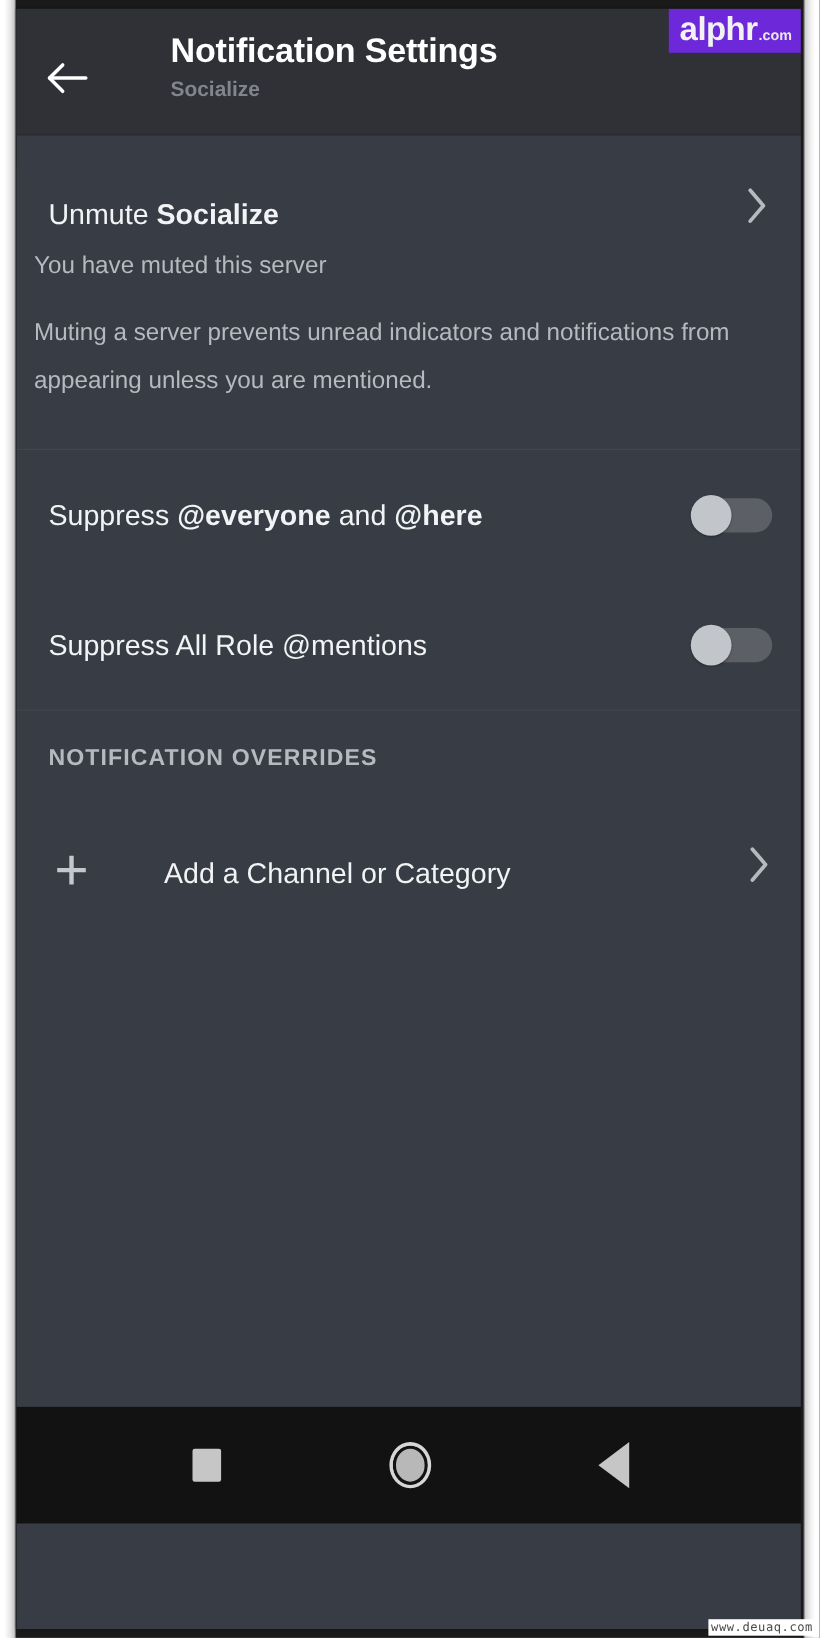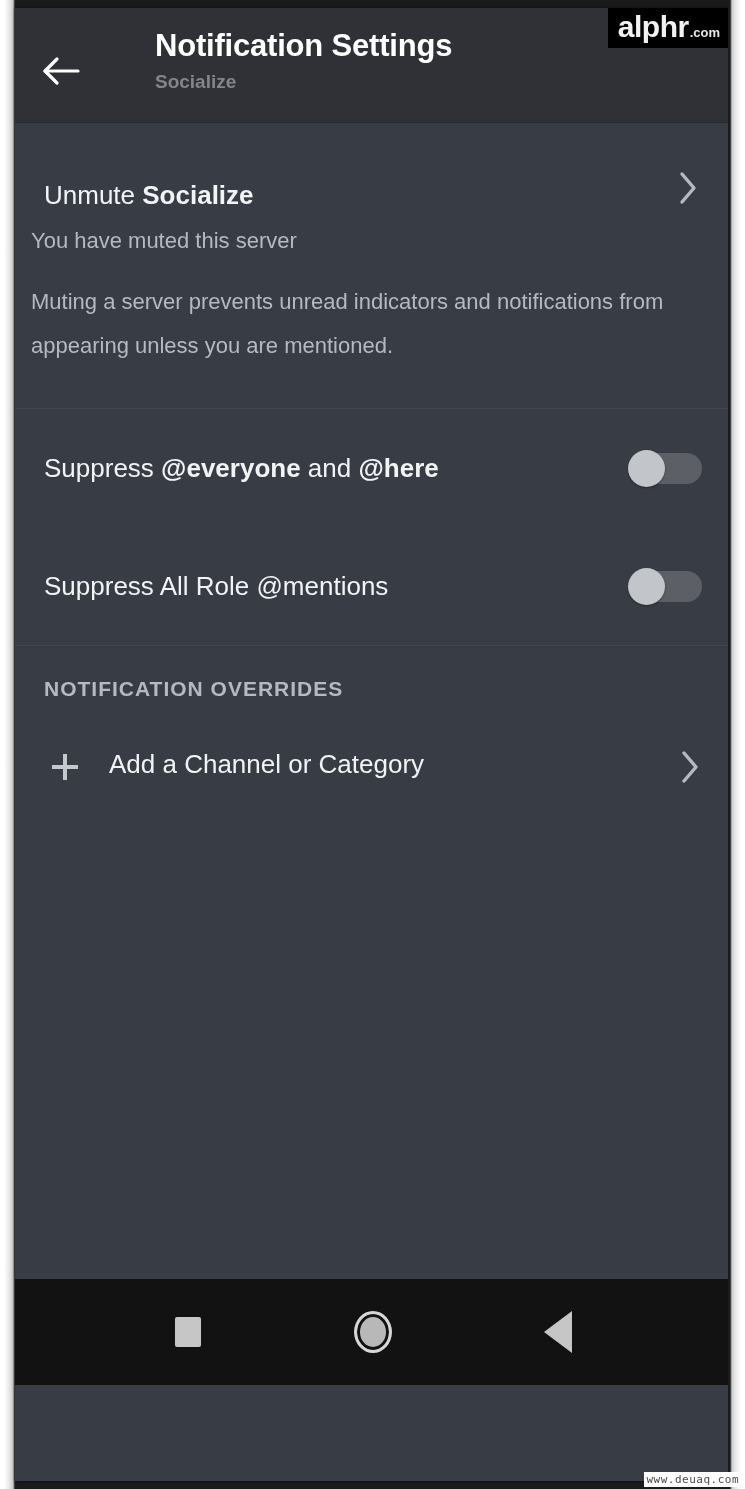--- a/index.html
+++ b/index.html
@@ -86,21 +86,21 @@
     font-weight: bold;
     line-height: 26px;
     margin-top: 3px;
     white-space: nowrap;
   }
 
   .alphr-logo {
     position: absolute;
     right: 0px;
     top: 0px;
-    background: #000000;
+    background: #6d28d9;
     padding: 4px 10px 6px 10px;
     display: flex;
     align-items: baseline;
     line-height: 1;
   }
   .alphr-main {
     color: #f2f2f2;
     font-size: 30px;
     font-weight: bold;
     letter-spacing: -0.5px;
@@ -208,25 +208,26 @@
     color: #b6b9bf;
     font-size: 21px;
     font-weight: bold;
     letter-spacing: 1.0px;
     padding: 0 29px;
     margin-top: 30px;
     line-height: 26px;
   }
   .add-row {
     display: flex;
-    align-items: flex-start;
+    align-items: flex-end;
     padding: 0 28px 0 32px;
     height: 60px;
     margin-top: 47px;
     cursor: pointer;
+    gap: 40px;
   }
   .plus-icon {
     flex: 0 0 auto;
     width: 44px;
     display: flex;
     align-items: center;
     justify-content: flex-start;
   }
   .add-row-label {
     color: #f2f3f5;

